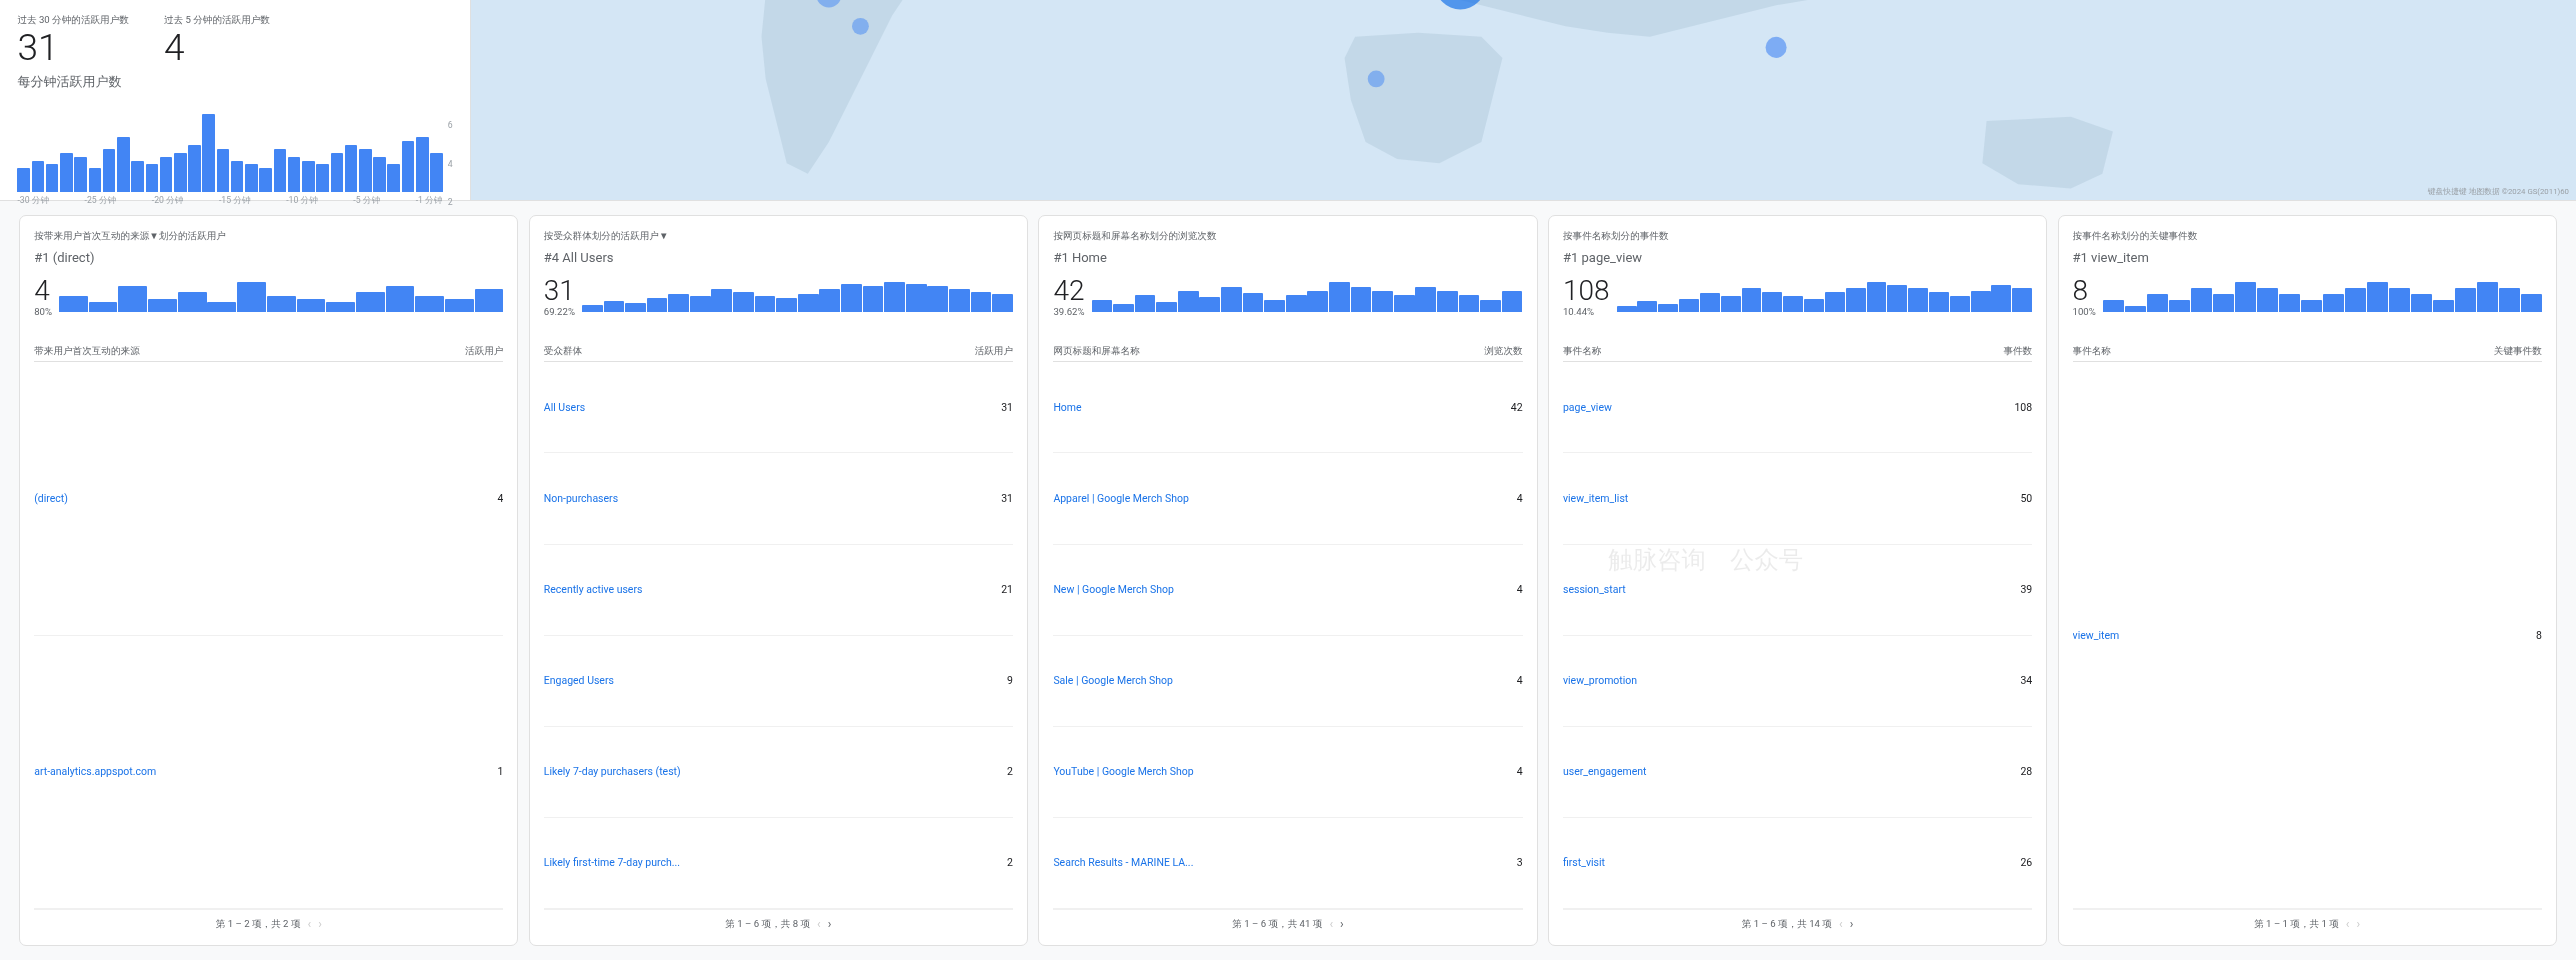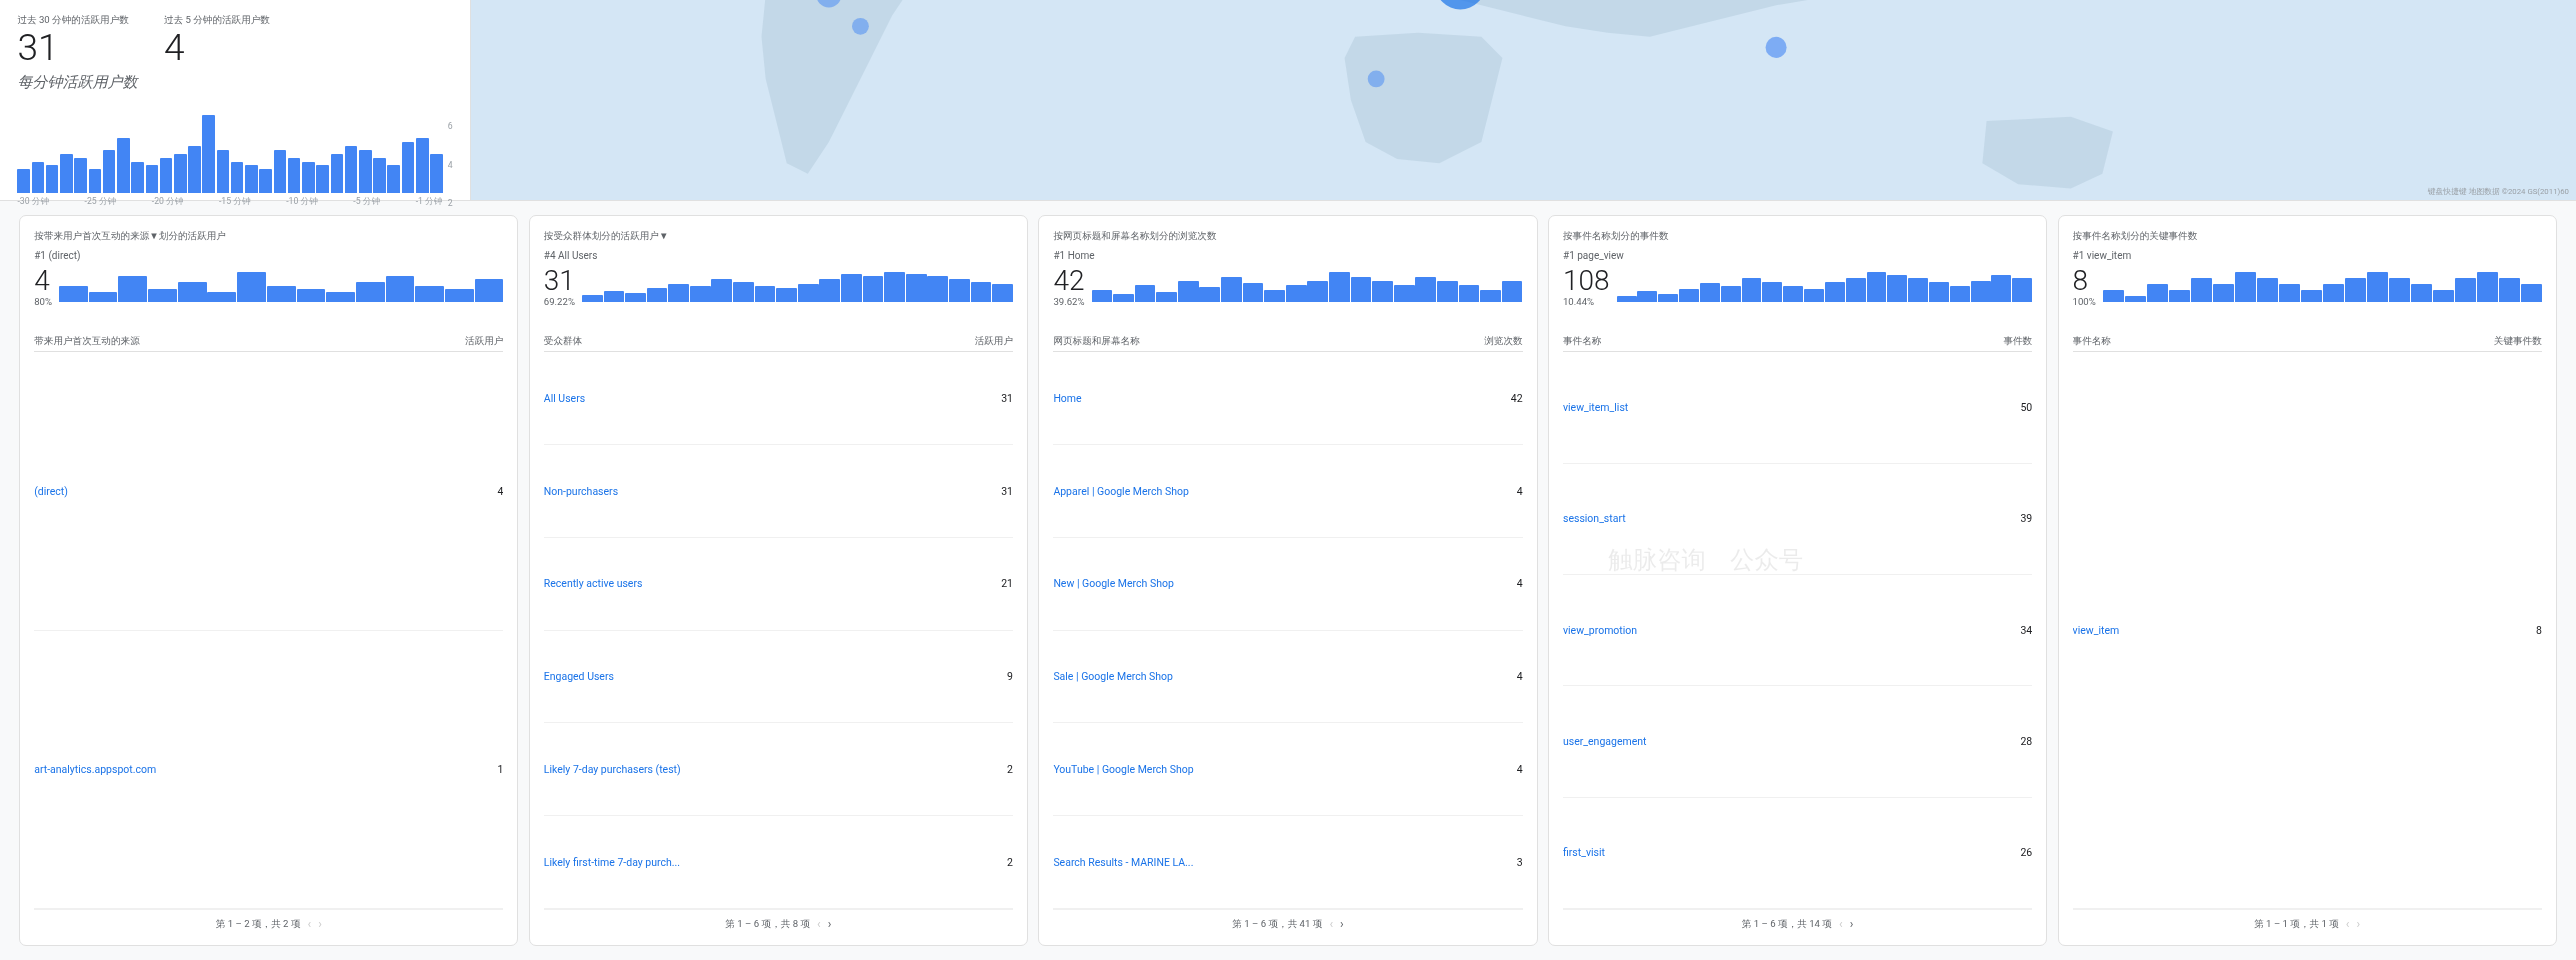--- a/index.html
+++ b/index.html
@@ -22,21 +22,21 @@
     .stats-row {
       display: flex;
       gap: 35px;
       margin-bottom: 7px;
     }
 
     .stat-item {}
     .stat-label { font-size: 9.6px; color: #5f6368; margin-bottom: 1.7px; }
     .stat-number { font-size: 37px; font-weight: 300; color: #202124; line-height: 1; }
 
-    .chart-label { font-size: 15px; color: #5f6368; margin: 5.2px 0 3.5px; font-style: italic; }
+    .chart-label { font-size: 13px; color: #5f6368; margin: 5.2px 0 3.5px; }
 
     .bar-chart-container {
       position: relative;
       height: 113px;
       display: flex;
       align-items: flex-end;
     }
 
     .bar-chart {
       display: flex;
@@ -118,23 +118,23 @@
     .card-title {
       font-size: 9.6px;
       color: #5f6368;
       margin-bottom: 7px;
       white-space: nowrap;
       overflow: hidden;
       text-overflow: ellipsis;
     }
 
     .card-rank {
-      font-size: 10px;
+      font-size: 13px;
       color: #5f6368;
-      margin-bottom: 1px;
+      margin-bottom: 7px;
     }
 
     .card-top-value {
       font-size: 28px;
       font-weight: 300;
       color: #202124;
       line-height: 1;
     }
 
     .card-pct {
@@ -559,20 +559,24 @@
       </div>
     </div>
     <table class="card-table">
       <thead>
         <tr>
           <th>事件名称</th>
           <th>事件数</th>
         </tr>
       </thead>
       <tbody>
+        <tr>
+      <td>page_view</td>
+      <td>108</td>
+    </tr>
           <tr>
       <td>view_item_list</td>
       <td>50</td>
     </tr>
           <tr>
       <td>session_start</td>
       <td>39</td>
     </tr>
           <tr>
       <td>view_promotion</td>

